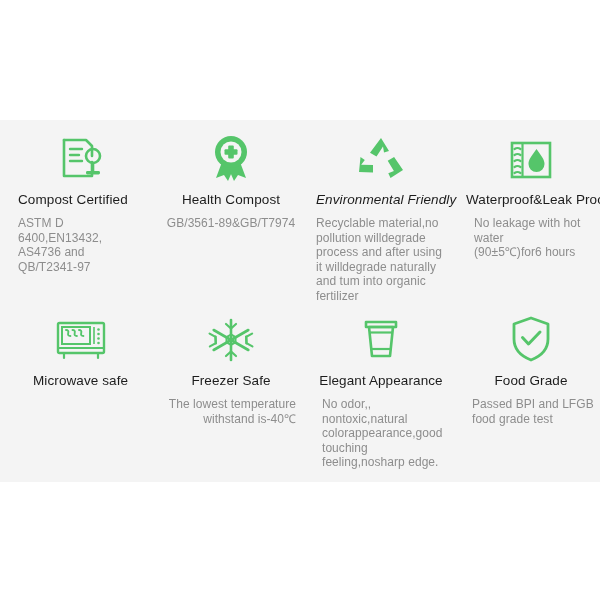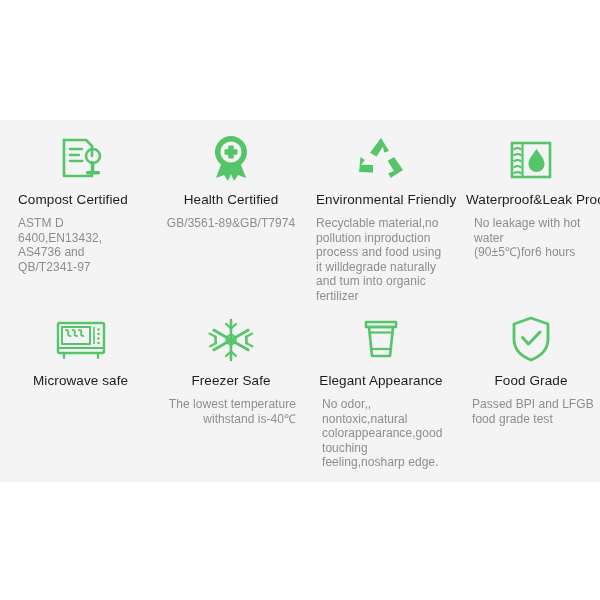--- a/index.html
+++ b/index.html
@@ -61,21 +61,21 @@
     line-height: 14.5px;
     color: #8d8d8d;
     text-align: left;
     letter-spacing: 0.05px;
   }
   
   .c1 .feat-title { text-align: left; padding-left: 2px; }
   .c1 .feat-desc  { padding-left: 2px; }
   .c2 .feat-title { text-align: center; }
   .c2 .feat-desc  { text-align: center; }
-  .c3 .feat-title { text-align: center; }
+  .c3 .feat-title { text-align: center; font-style: italic; }
   .c3 .feat-desc  { text-align: left; }
   .c4 .feat-title { text-align: center; }
   .c4 .feat-desc  { text-align: left; padding-left: 8px; }
   .c5 .feat-title { text-align: left; padding-left: 4px; margin-left: 13px; }
   .c5 .feat-desc  { padding-left: 2px; }
   .c6 .feat-title { text-align: center; }
   .c6 .feat-desc  { text-align: right; }
   .c7 .feat-title { text-align: center; }
   .c7 .feat-desc  { text-align: left; padding-left: 6px; }
   .c8 .feat-title { text-align: center; }
@@ -108,36 +108,36 @@
       <div class="icon-wrap">
         <svg width="46" height="48" viewBox="0 0 46 48">
           <path d="M14 28 L8 44 l8-3 4 6 7-16z" fill="#55c56a"></path>
           <path d="M32 28 L38 44 l-8-3 -4 6 -7-16z" fill="#55c56a"></path>
           <circle cx="23" cy="18" r="16" fill="#55c56a"></circle>
           <circle cx="23" cy="18" r="10.5" fill="#f4f4f4"></circle>
           <rect x="20.2" y="11.5" width="5.6" height="13" rx="1" fill="#55c56a"></rect>
           <rect x="16.5" y="15.2" width="13" height="5.6" rx="1" fill="#55c56a"></rect>
         </svg>
       </div>
-      <div class="feat-title">Health Certified</div>
+      <div class="feat-title">Health Compost</div>
       <div class="feat-desc">GB/3561-89&amp;GB/T7974</div>
     </div>
 
     <div class="cell c3">
       <div class="icon-wrap">
         <svg width="52" height="46" viewBox="0 0 52 46">
           <g fill="#55c56a">
             <path d="M26 2 l8 13 -5 1.5 -1 -6 -6.5 10 -6.5 -3.8z"></path>
             <path d="M4 36 l1.5 -15 4.3 3 -3.6 4.8 11.8 0.2 0 7.5z"></path>
             <path d="M48 34 l-12.5 8 -2.2 -4.8 5.6 -2.3 -6.2 -10.2 6.4 -3.8z"></path>
           </g>
         </svg>
       </div>
       <div class="feat-title">Environmental Friendly</div>
-      <div class="feat-desc">Recyclable material,no pollution inproduction process and food using it willdegrade naturally and tum into organic fertilizer</div>
+      <div class="feat-desc">Recyclable material,no pollution willdegrade process and after using it willdegrade naturally and tum into organic fertilizer</div>
     </div>
 
     <div class="cell c4">
       <div class="icon-wrap">
         <svg width="46" height="44" viewBox="0 0 46 44">
           <rect x="4" y="5" width="38" height="34" fill="none" stroke="#55c56a" stroke-width="2.6"></rect>
           <line x1="14.5" y1="5" x2="14.5" y2="39" stroke="#55c56a" stroke-width="2.2"></line>
           <g stroke="#55c56a" stroke-width="2.2" stroke-linecap="round" fill="none">
             <path d="M6.5 11 q3 -2 6 0"></path>
             <path d="M6.5 17 q3 -2 6 0"></path>

